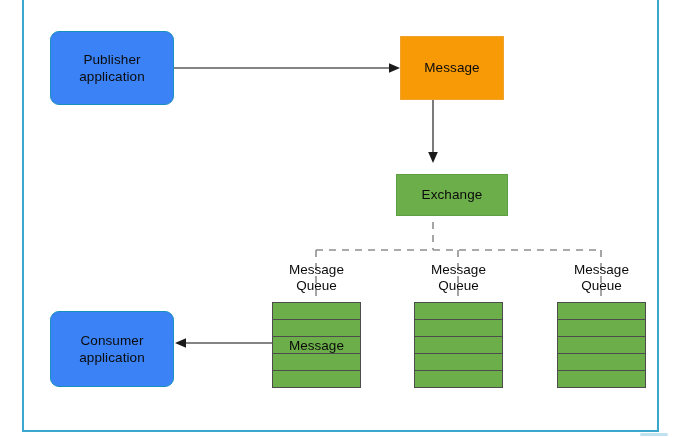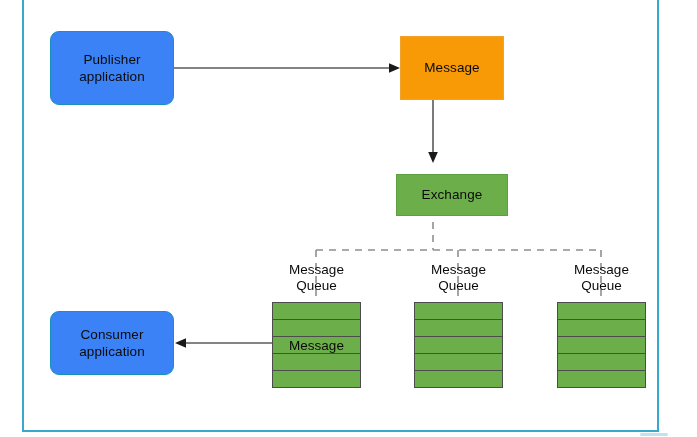--- a/index.html
+++ b/index.html
@@ -186,21 +186,21 @@
   </div>
 
   <div class="node node-message" style="left:400px; top:36px; width:104px; height:64px;">
     <span>Message</span>
   </div>
 
   <div class="node node-exchange" style="left:396px; top:163px; width:112px; height:42px;margin-top:11px;">
     <span>Exchange</span>
   </div>
 
-  <div class="node node-app" style="left:50px; top:311px; width:124px; height:64px;">
+  <div class="node node-app" style="left:50px; top:311px; width:124px; height:76px;">
     <span>Consumer
 application</span>
   </div>
 
   <div class="queue" style="left:272px; top:262px; width:89px; height:125px;">
     <div class="queue-label">Message
 Queue</div>
     <div class="queue-stack" style="top:40px;">
       <div class="queue-cell" style="height:17px;"></div>
       <div class="queue-cell" style="height:17px;"></div>

